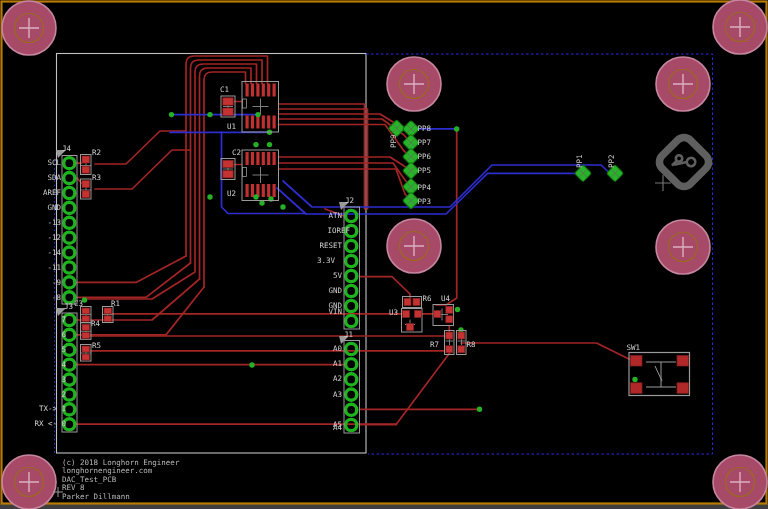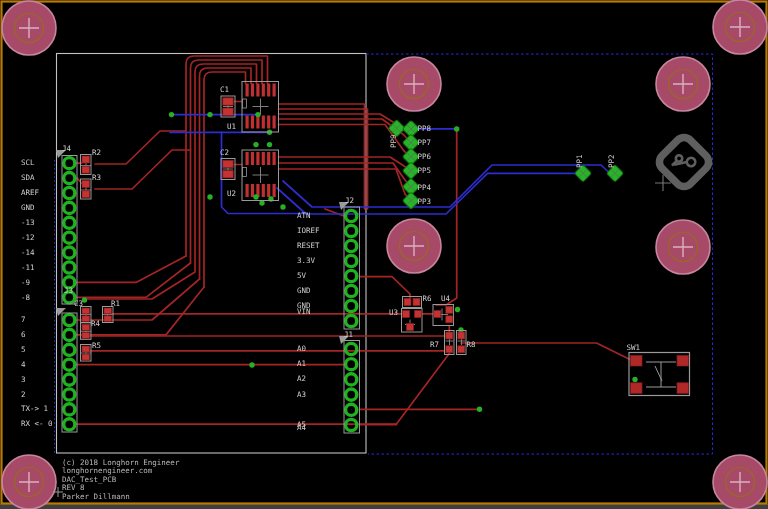--- a/index.html
+++ b/index.html
@@ -2,21 +2,21 @@
 <html><head>
 <meta charset="utf-8">
 <style>
   html,body{margin:0;padding:0;background:#000;}
   .screen{position:relative;width:768px;height:509px;background:#000;overflow:hidden;
           font-family:"DejaVu Sans Mono",monospace;}
   .screen svg{position:absolute;left:0;top:0;}
   .labels{position:absolute;left:0;top:0;width:768px;height:509px;pointer-events:none;}
   .lbl{position:absolute;font:7.5px "DejaVu Sans Mono",monospace;color:#cfcfcf;
        white-space:pre;line-height:1;letter-spacing:0;}
-  .r{text-align:left;}
+  .r{text-align:right;}
   .dim{color:#b8b8b8;text-align:center;}
   .rot{transform:rotate(-90deg);transform-origin:0 0;}
 </style>
 </head>
 <body>
 
 <div class="screen">
 <svg width="768" height="509" viewBox="0 0 768 509">
 
   <rect x="0" y="504" width="768" height="5" fill="#3f3f3f"></rect>
@@ -354,21 +354,21 @@
     <path d="M655,183 H671 M663,175 V191"></path>
   </g>
   <g stroke="#999" stroke-width="1" fill="none">
     <path d="M53,492 H63 M58,487 V497"></path>
   </g>
 </svg>
 
 <div class="labels">
 
   <span class="lbl" style="left:62px;top:145px">J4</span>
-  <span class="lbl" style="left:64px;top:287px">J3</span>
+  <span class="lbl" style="left:64px;top:303px">J3</span>
   <span class="lbl" style="left:345px;top:197px">J2</span>
   <span class="lbl" style="left:344px;top:331px">J1</span>
 
   <span class="lbl r" style="left:21px;top:159px;width:40px">SCL</span>
   <span class="lbl r" style="left:21px;top:174px;width:40px">SDA</span>
   <span class="lbl r" style="left:21px;top:189px;width:40px">AREF</span>
   <span class="lbl r" style="left:21px;top:204px;width:40px">GND</span>
   <span class="lbl r" style="left:21px;top:219px;width:40px">-13</span>
   <span class="lbl r" style="left:21px;top:234px;width:40px">-12</span>
   <span class="lbl r" style="left:21px;top:249px;width:40px">-14</span>
@@ -379,43 +379,43 @@
   <span class="lbl r" style="left:21px;top:316px;width:45px">7</span>
   <span class="lbl r" style="left:21px;top:331px;width:45px">6</span>
   <span class="lbl r" style="left:21px;top:345.8px;width:45px">5</span>
   <span class="lbl r" style="left:21px;top:360.7px;width:45px">4</span>
   <span class="lbl r" style="left:21px;top:375.6px;width:45px">3</span>
   <span class="lbl r" style="left:21px;top:390.5px;width:45px">2</span>
   <span class="lbl r" style="left:21px;top:405.4px;width:45px">TX-&gt; 1</span>
   <span class="lbl r" style="left:21px;top:420.3px;width:45px">RX &lt;- 0</span>
 
   <span class="lbl r" style="left:297px;top:212px;width:45px">ATN</span>
-  <span class="lbl r" style="left:297px;top:227px;width:45px">IOREF</span>
+  <span class="lbl r" style="left:305px;top:227px;width:45px">IOREF</span>
   <span class="lbl r" style="left:297px;top:242px;width:45px">RESET</span>
-  <span class="lbl r" style="left:297px;top:257px;width:45px">3.3V</span>
+  <span class="lbl r" style="left:290px;top:257px;width:45px">3.3V</span>
   <span class="lbl r" style="left:297px;top:272px;width:45px">5V</span>
   <span class="lbl r" style="left:297px;top:287px;width:45px">GND</span>
   <span class="lbl r" style="left:297px;top:302px;width:45px">GND</span>
   <span class="lbl r" style="left:297px;top:308px;width:45px">VIN</span>
 
   <span class="lbl r" style="left:297px;top:345px;width:45px">A0</span>
   <span class="lbl r" style="left:297px;top:360px;width:45px">A1</span>
   <span class="lbl r" style="left:297px;top:375.4px;width:45px">A2</span>
   <span class="lbl r" style="left:297px;top:390.6px;width:45px">A3</span>
   <span class="lbl r" style="left:297px;top:424px;width:45px">A4</span>
   <span class="lbl r" style="left:297px;top:421px;width:45px">A5</span>
 
   <span class="lbl" style="left:92px;top:149px">R2</span>
   <span class="lbl" style="left:92px;top:173.5px">R3</span>
   <span class="lbl" style="left:74px;top:300px">C3</span>
   <span class="lbl" style="left:111px;top:300px">R1</span>
   <span class="lbl" style="left:91px;top:320px">R4</span>
   <span class="lbl" style="left:92px;top:342px">R5</span>
   <span class="lbl" style="left:220px;top:85.5px">C1</span>
-  <span class="lbl" style="left:220px;top:148.5px">C2</span>
+  <span class="lbl" style="left:232px;top:148.5px">C2</span>
   <span class="lbl" style="left:227px;top:122.5px">U1</span>
   <span class="lbl" style="left:227px;top:190px">U2</span>
   <span class="lbl" style="left:389px;top:308.5px">U3</span>
   <span class="lbl" style="left:422.5px;top:294.5px">R6</span>
   <span class="lbl" style="left:441px;top:294.5px">U4</span>
   <span class="lbl" style="left:430px;top:340.5px">R7</span>
   <span class="lbl" style="left:466.5px;top:340.5px">R8</span>
   <span class="lbl" style="left:626.5px;top:343.5px">SW1</span>
 
   <span class="lbl" style="left:417.5px;top:125px">PP8</span>

